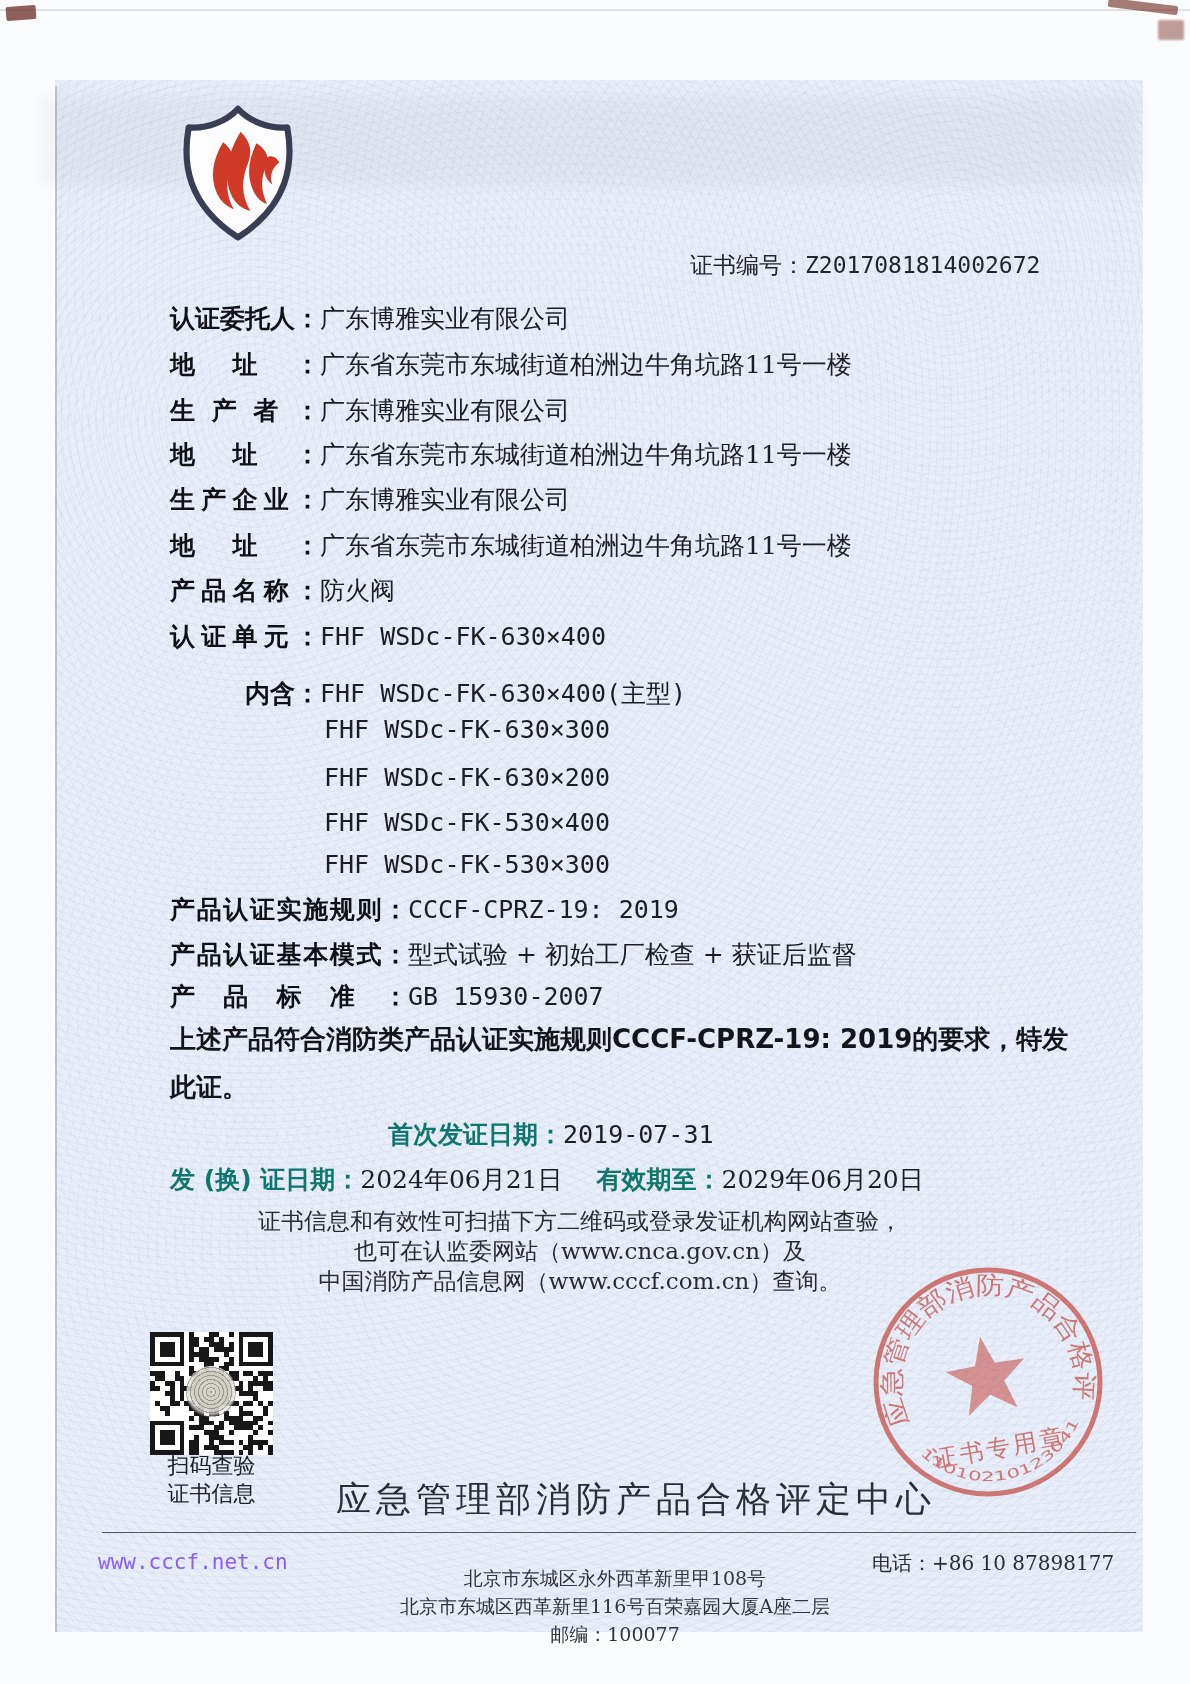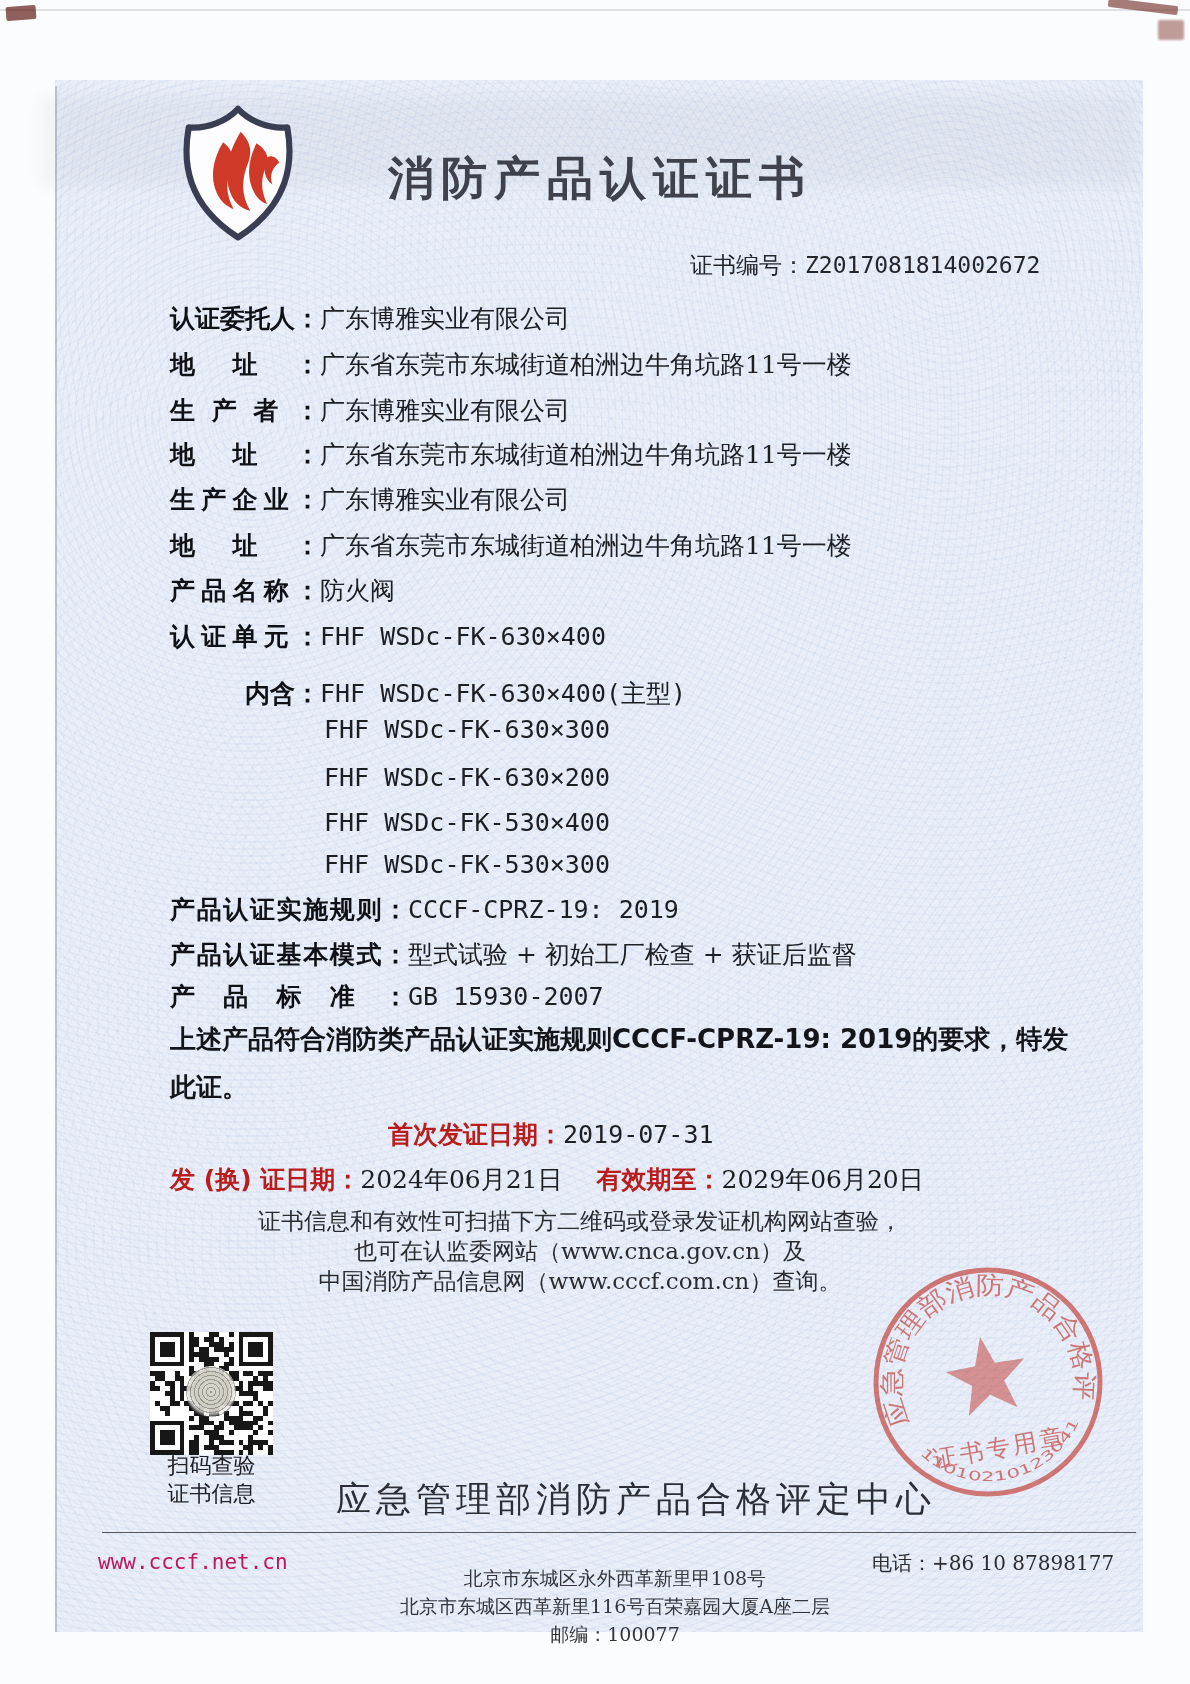--- a/index.html
+++ b/index.html
@@ -24,21 +24,21 @@
   .logo{position:absolute;left:172px;top:98px;width:132px;height:152px;}
   .title{position:absolute;left:388px;top:148px;font-size:46px;font-weight:600;letter-spacing:7px;
          color:#3f424c;white-space:nowrap;}
   .certno{position:absolute;left:690px;top:250px;font-size:23px;white-space:nowrap;color:#24252c;}
   .mono{font-family:"DejaVu Sans Mono","Liberation Mono",monospace;}
 
   .row{position:absolute;left:170px;font-size:25px;white-space:nowrap;color:#1d1e24;}
   .lbl{display:inline-block;width:150px;text-align-last:justify;font-weight:700;color:#101116;}
   .lbl-right{text-align-last:right;margin-top:12px;}
   .rlbl{display:inline-block;width:238px;text-align-last:justify;font-weight:700;color:#101116;}
-  .b{font-weight:700;color:#b91c1c;}
+  .b{font-weight:700;color:#0f766e;}
   .val{font-family:"DejaVu Serif","Liberation Serif",serif;}
   .val.mono{font-family:"DejaVu Sans Mono","Liberation Mono",monospace;}
   .model{left:324px;}
   .stmt{position:absolute;left:170px;font-size:26px;font-weight:700;color:#14151b;white-space:nowrap;text-align:center;}
   .verify{position:absolute;left:130px;top:1206px;width:900px;text-align:center;font-size:23px;
           line-height:30px;color:#2a2b31;font-family:"DejaVu Serif","Liberation Serif",serif;}
 
   .qr{position:absolute;left:150px;top:1332px;width:123px;height:123px;background:#fff;}
   .qr svg{display:block;width:123px;height:123px;shape-rendering:crispEdges;}
   .qr .smudge{position:absolute;left:36px;top:34px;width:50px;height:52px;border-radius:50%;
@@ -46,21 +46,21 @@
         repeating-radial-gradient(circle at 50% 50%, rgba(70,68,60,.4) 0 1px, rgba(0,0,0,0) 1px 4px),
         radial-gradient(circle at 50% 45%, #d9d6ce 0%, #cfccc2 45%, rgba(228,227,222,.85) 62%, rgba(228,227,222,0) 74%);}
   .qr-caption{position:absolute;left:144px;top:1452px;width:135px;text-align:center;font-size:22px;
       line-height:28px;color:#202128;}
 
   .stamp{position:absolute;left:866px;top:1260px;width:244px;height:244px;transform:rotate(-10deg);
          opacity:.82;mix-blend-mode:multiply;}
   .issuer{position:absolute;left:336px;top:1476px;font-size:35px;letter-spacing:5px;color:#2c2e37;
           font-family:"DejaVu Serif","Liberation Serif",serif;white-space:nowrap;}
   .divider{position:absolute;left:102px;top:1532px;width:1034px;height:1px;background:#54555c;}
-  .f-web{position:absolute;left:98px;top:1550px;font-size:21px;color:#be185d;}
+  .f-web{position:absolute;left:98px;top:1550px;font-size:21px;color:#8b5cf6;}
   .f-addr{position:absolute;left:340px;top:1544px;width:550px;text-align:center;font-size:19px;
           line-height:28px;color:#33343c;font-family:"DejaVu Serif","Liberation Serif",serif;margin-top:20px;}
   .f-phone{position:absolute;left:872px;top:1550px;font-size:20px;color:#2b2c32;
            font-family:"DejaVu Serif","Liberation Serif",serif;white-space:nowrap;}
 </style>
 </head>
 <body>
 
 <div class="page">
   <div class="paper">
@@ -76,21 +76,20 @@
   <div class="logo">
     <svg viewBox="0 0 150 160" width="132" height="152">
       <path d="M75,6 C62,20 40,29 19,27 C12,66 16,114 75,152 C134,114 138,66 131,27 C110,29 88,20 75,6 Z" fill="#fdfdff" stroke="#3a3e52" stroke-width="7" stroke-linejoin="round"></path>
       <path d="M58,44 C46,64 43,84 51,102 C55,111 62,117 70,120 C61,103 61,88 67,71 C71,58 67,51 58,44 Z" fill="#cf3a28"></path>
       <path d="M78,32 C63,57 58,81 67,103 C71,113 80,120 89,122 C78,103 79,85 87,66 C92,51 87,41 78,32 Z" fill="#cf3a28"></path>
       <path d="M96,45 C87,63 85,80 91,96 C95,106 101,112 108,114 C100,97 101,84 108,69 C111,58 104,50 96,45 Z" fill="#cf3a28"></path>
       <path d="M107,62 C103,74 105,85 114,92 C110,81 115,72 122,67 C118,60 112,58 107,62 Z" fill="#cf3a28"></path>
     </svg>
   </div>
 
-  <div class="title">消防产品认证证书</div>
 
   <div class="certno"><span>证书编号：</span><span class="mono">Z2017081814002672</span></div>
 
   <div class="row" style="top:302px">
     <span class="lbl">认证委托人：</span><span class="val">广东博雅实业有限公司</span></div>
   <div class="row" style="top:348px">
     <span class="lbl">地址：</span><span class="val">广东省东莞市东城街道柏洲边牛角坑路11号一楼</span></div>
   <div class="row" style="top:394px">
     <span class="lbl">生产者：</span><span class="val">广东博雅实业有限公司</span></div>
   <div class="row" style="top:438px">

